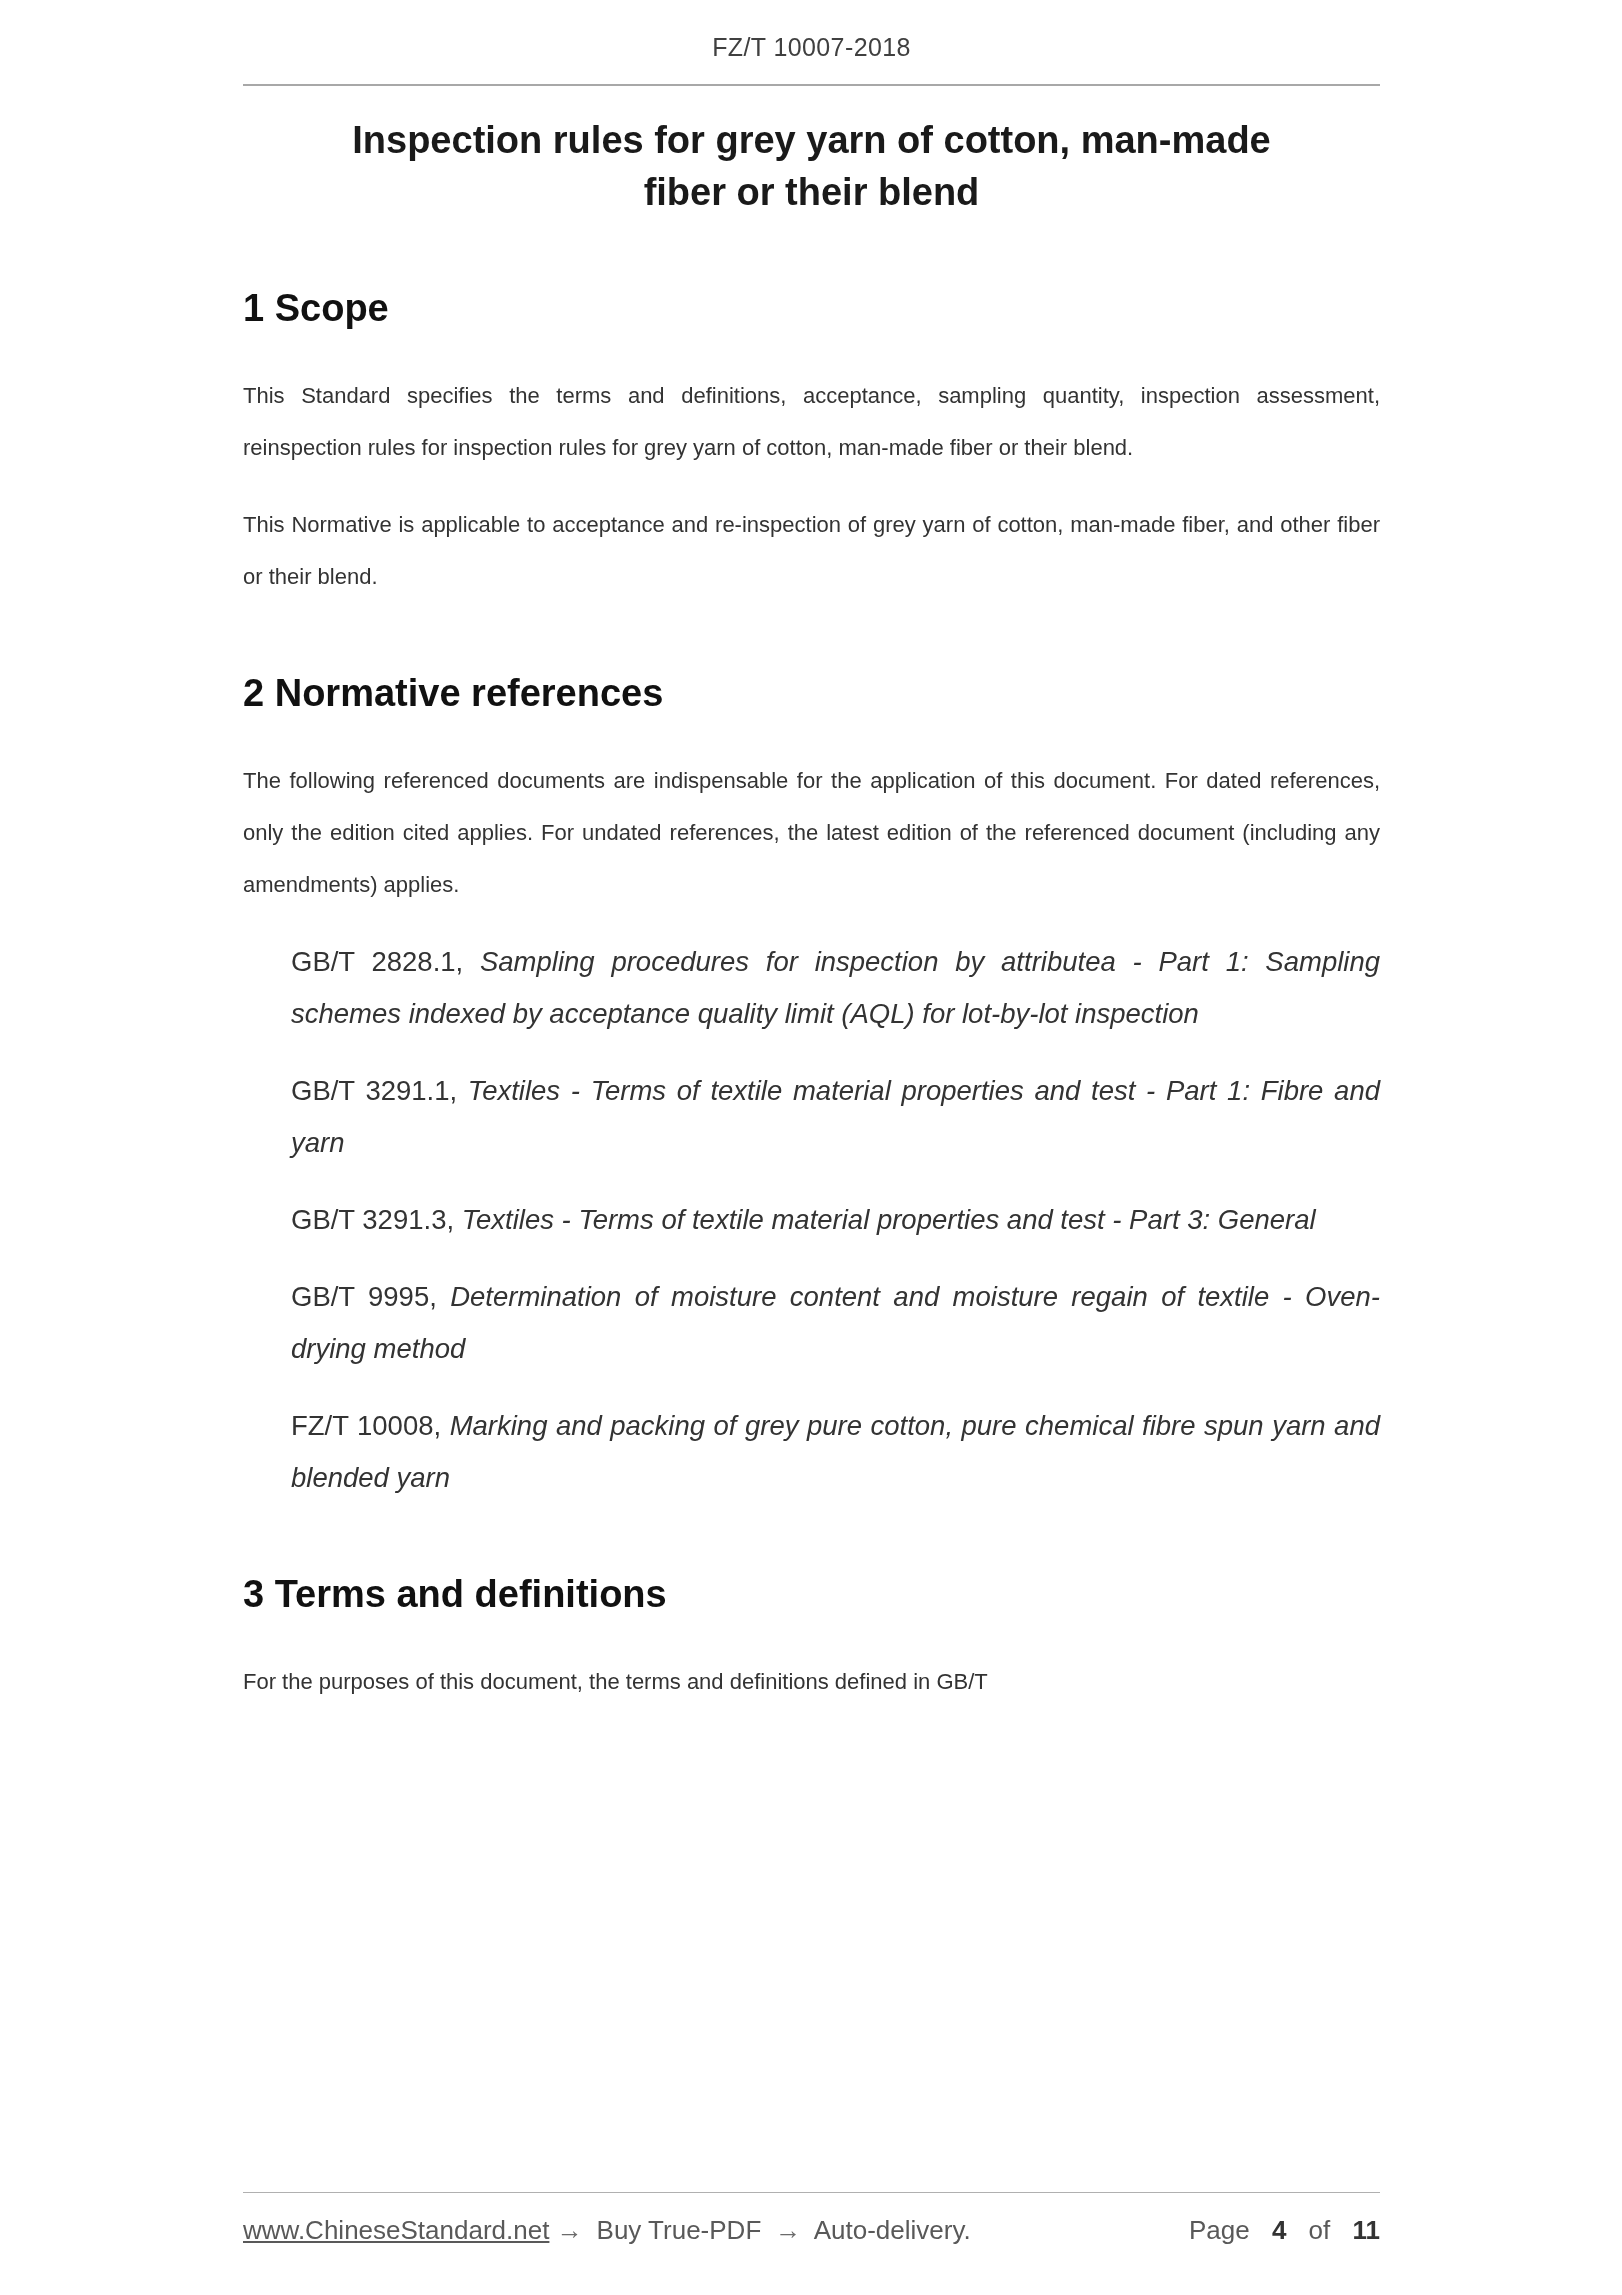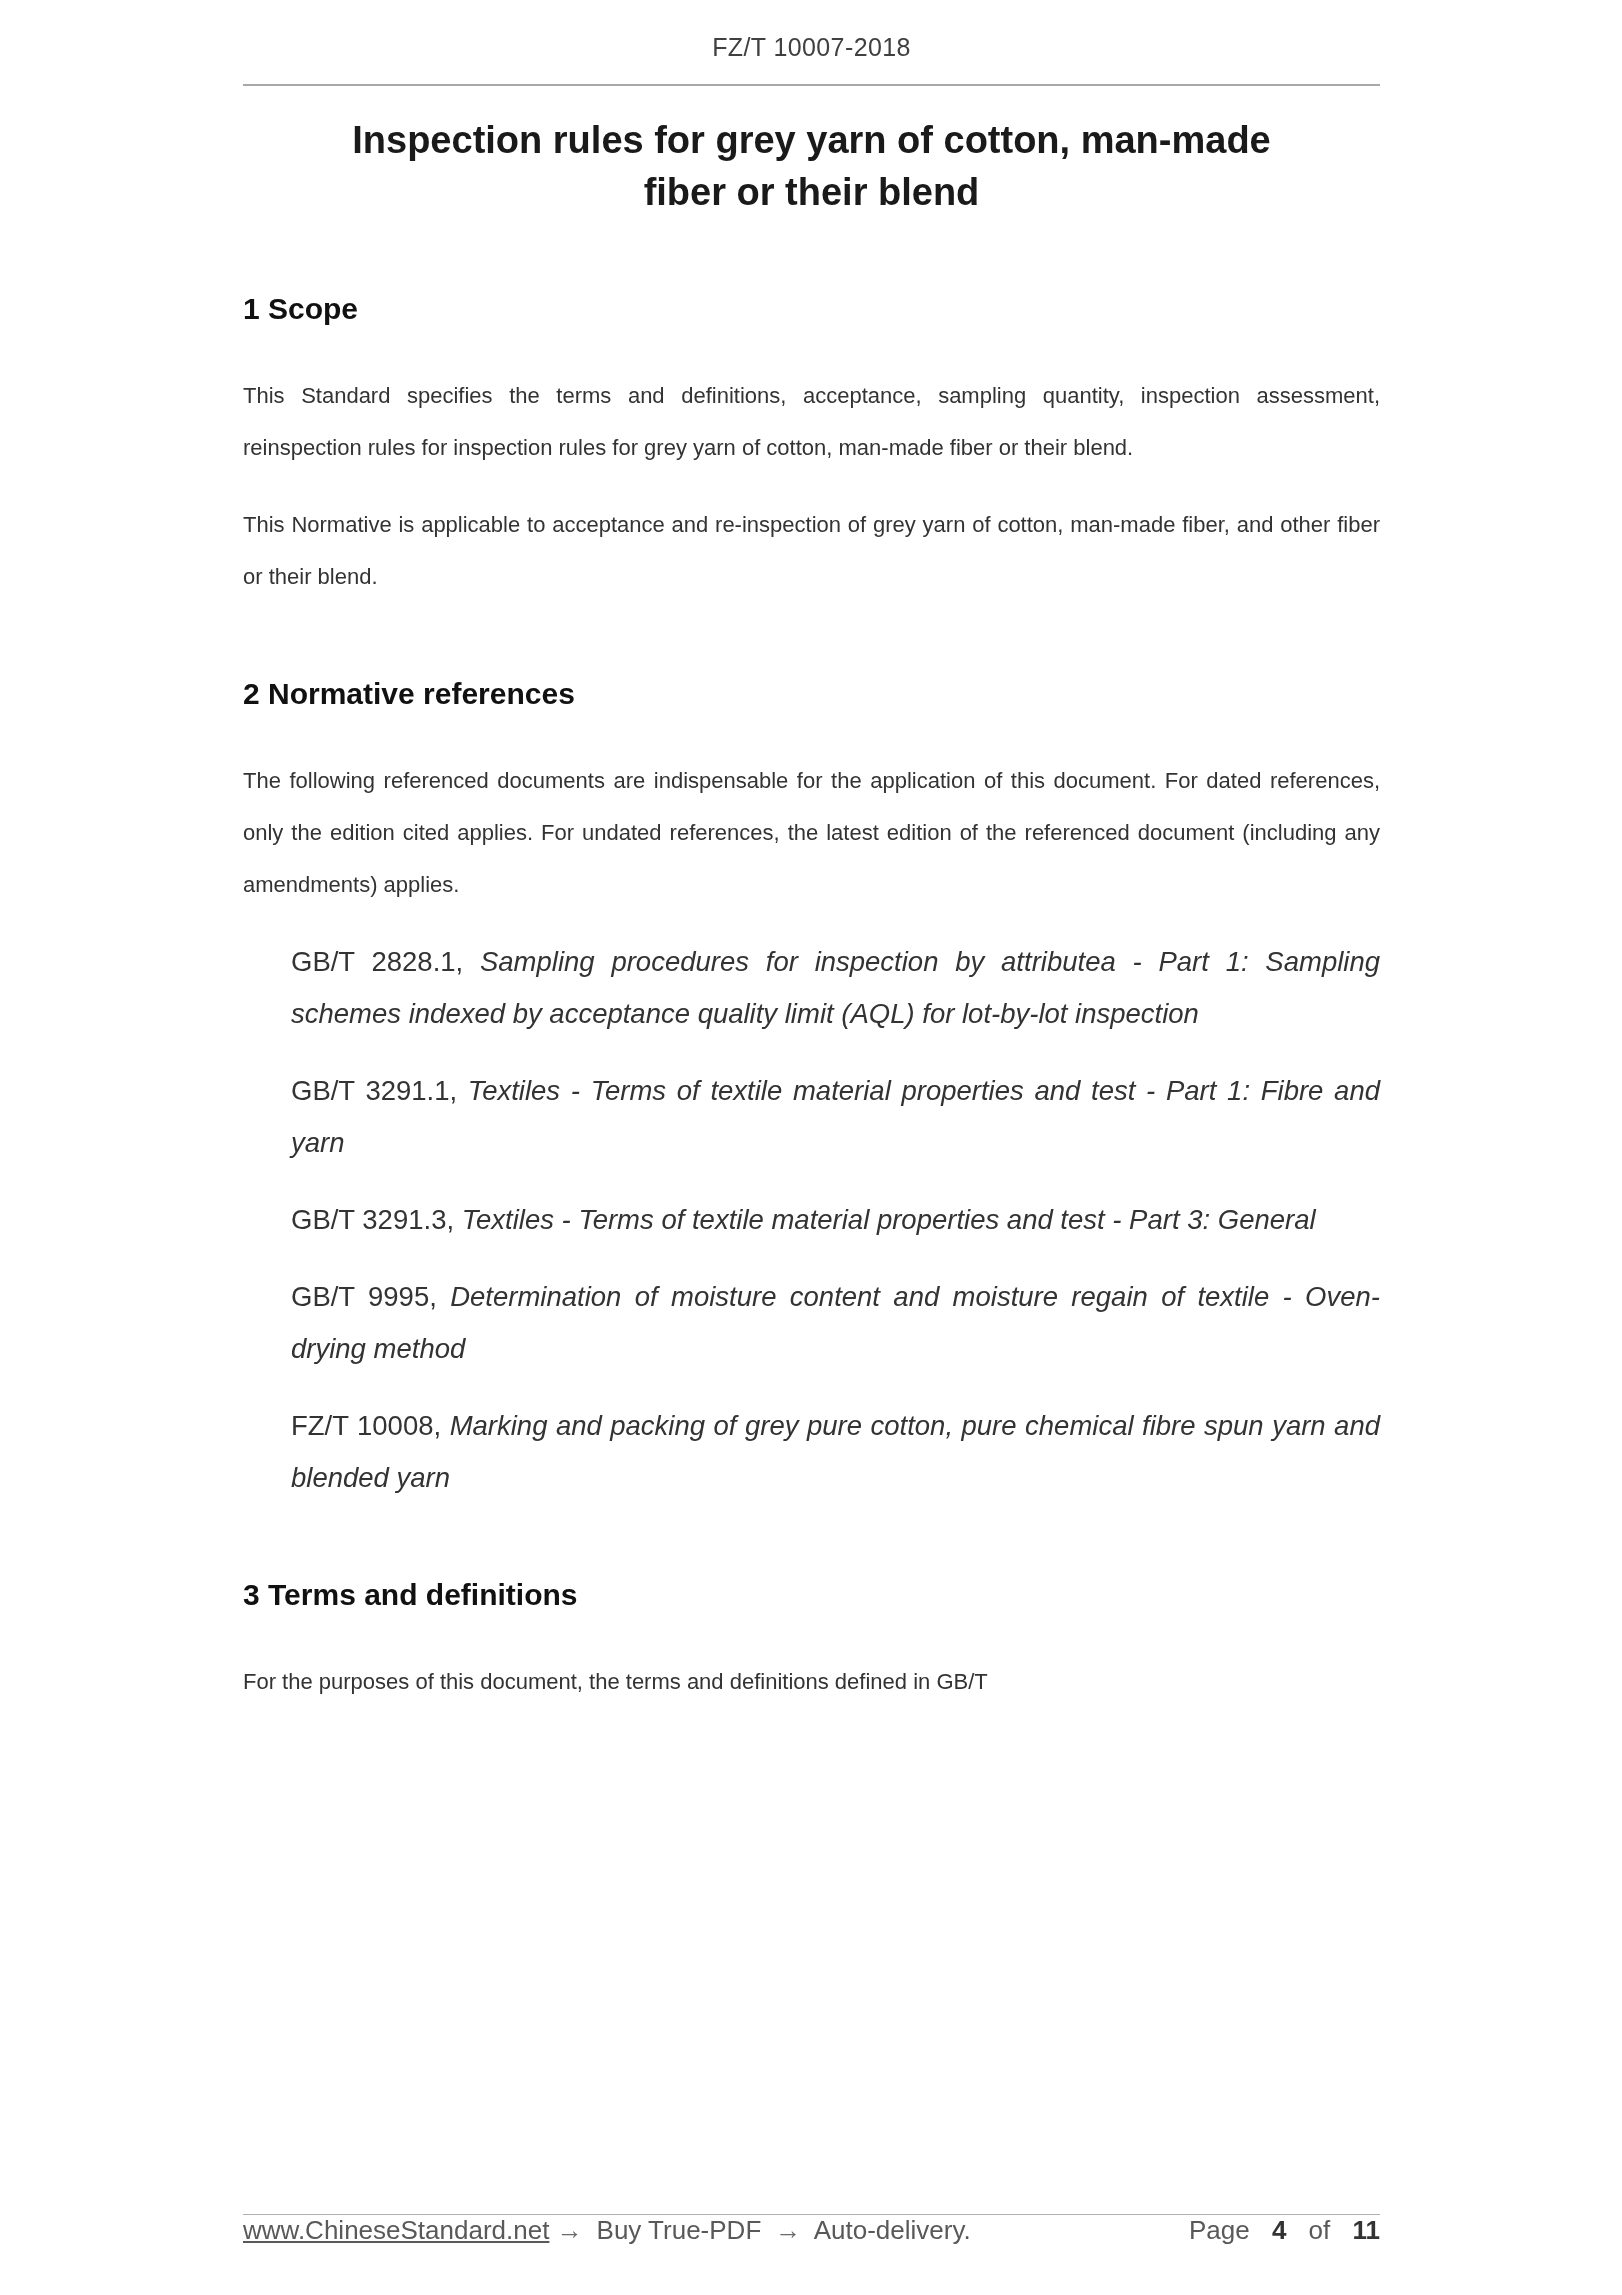--- a/index.html
+++ b/index.html
@@ -35,21 +35,21 @@
   }
   .doc-title {
     margin-top: 28px;
     text-align: center;
     font-size: 38px;
     font-weight: bold;
     color: #1a1a1a;
     line-height: 52px;
   }
   h2.section-heading {
-    font-size: 30px;
+    font-size: 38px;
     font-weight: bold;
     color: #111111;
     margin: 67px 0 38px 0;
     line-height: 47px;
   }
   p.para {
     font-size: 22px;
     line-height: 52px;
     color: #333333;
     margin: 0 0 25px 0;
@@ -62,20 +62,21 @@
     margin: 0 0 25px 48px;
     text-align: justify;
   }
   .ref-title { font-style: italic; }
   .page-footer {
     position: absolute;
     left: 243px;
     right: 243px;
     bottom: 38px;
     border-top: 1.7px solid #b0b0b0;
+    padding-top: 22px;
     display: flex;
     justify-content: space-between;
     align-items: baseline;
     font-size: 26px;
     color: #595959;
   }
   .footer-left span { margin-right: 6.7px; }
   .site-link {
     color: #595959;
     text-decoration: underline;

